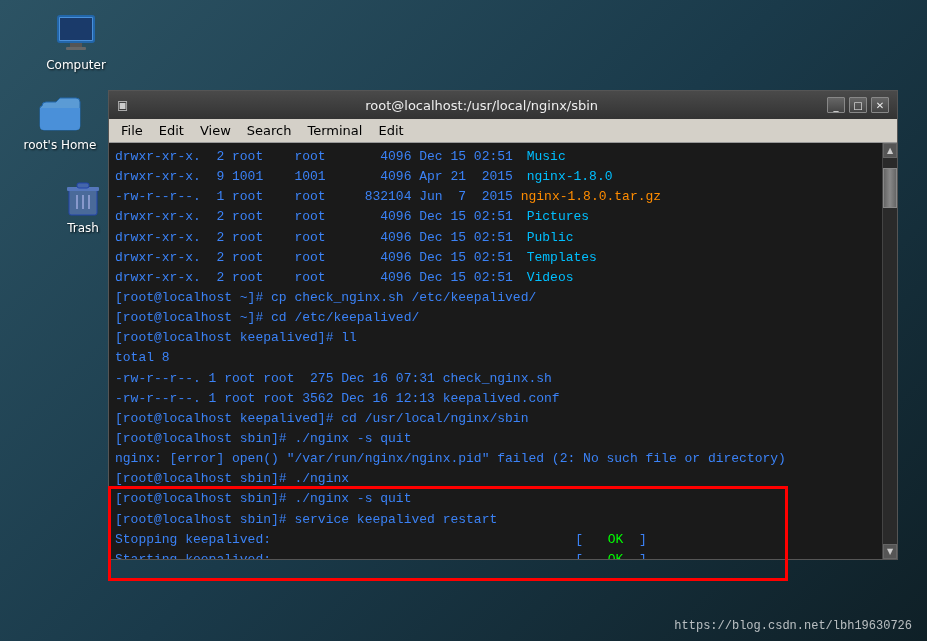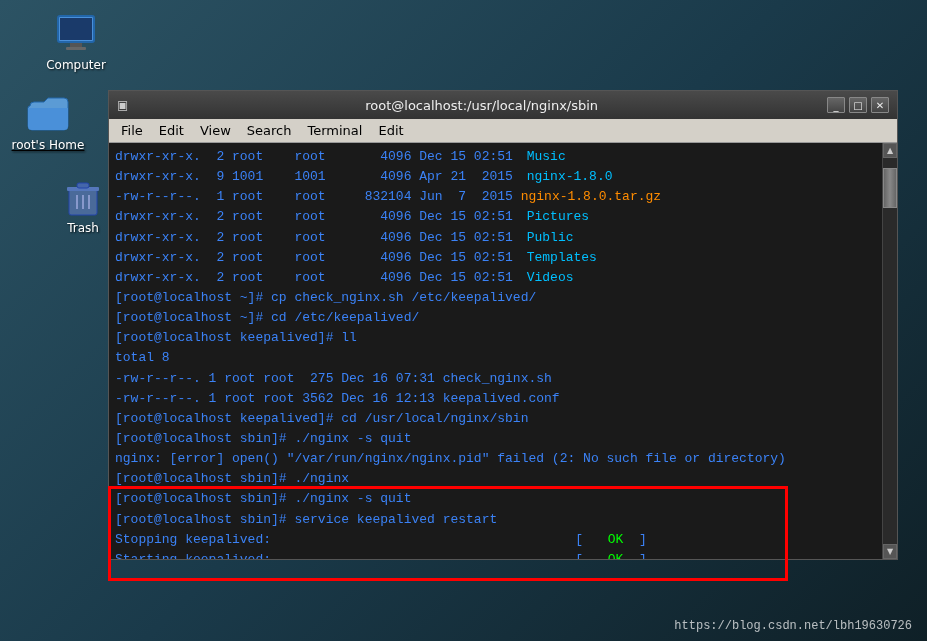--- a/index.html
+++ b/index.html
@@ -211,21 +211,21 @@
 <div class="desktop-icon" id="computer-icon">
   <svg class="monitor-svg" viewBox="0 0 48 48">
     <rect x="6" y="6" width="36" height="26" rx="2" fill="#4a90d9" stroke="#2266aa" stroke-width="2"></rect>
     <rect x="8" y="8" width="32" height="22" fill="#1a3a6a"></rect>
     <rect x="18" y="33" width="12" height="4" fill="#555"></rect>
     <rect x="14" y="37" width="20" height="3" rx="1" fill="#666"></rect>
   </svg>
   <span class="icon-label">Computer</span>
 </div>
 
-<div class="desktop-icon" id="roots-home-icon" style="top:90px;left:8px;text-decoration:underline;">
+<div class="desktop-icon" id="roots-home-icon" style="top:90px;left:20px;">
   <svg class="folder-svg" viewBox="0 0 48 48">
     <path d="M6 16 Q6 12 10 12 L20 12 L24 8 L40 8 Q44 8 44 12 L44 36 Q44 40 40 40 L8 40 Q4 40 4 36 L4 18 Q4 16 6 16 Z" fill="#5b9bd5" stroke="#2266aa" stroke-width="1"></path>
     <path d="M4 18 L44 18 L44 36 Q44 40 40 40 L8 40 Q4 40 4 36 Z" fill="#4a90d9"></path>
   </svg>
   <span class="icon-label">root's Home</span>
 </div>
 
 <div class="desktop-icon" id="trash-icon" style="top:173px;left:43px;justify-content:center;">
   <svg class="trash-svg" viewBox="0 0 48 48">
     <rect x="10" y="16" width="28" height="26" rx="2" fill="#4a6a9a" stroke="#2244aa" stroke-width="1"></rect>

